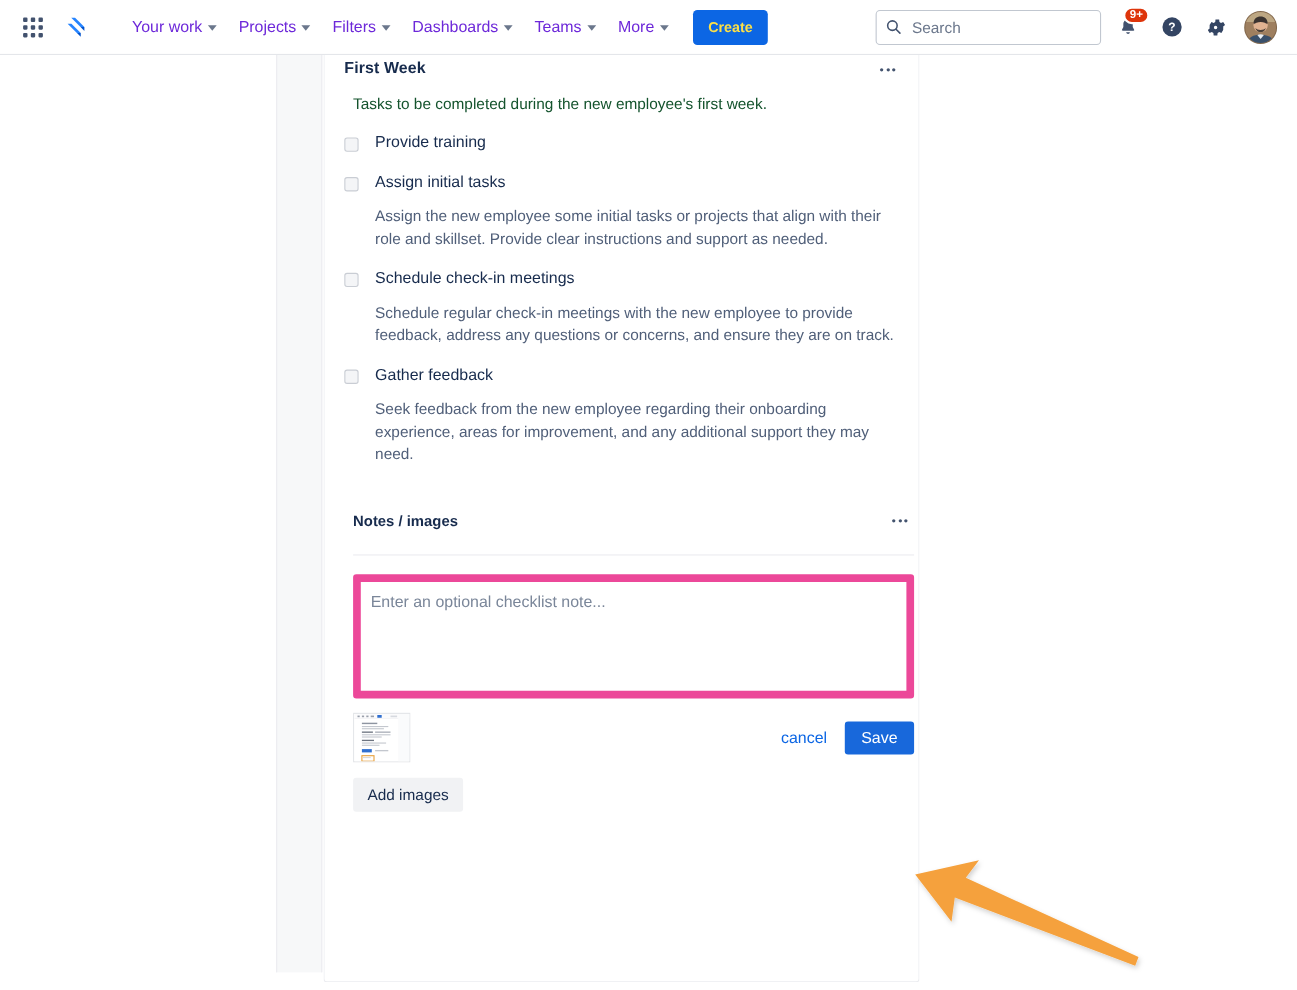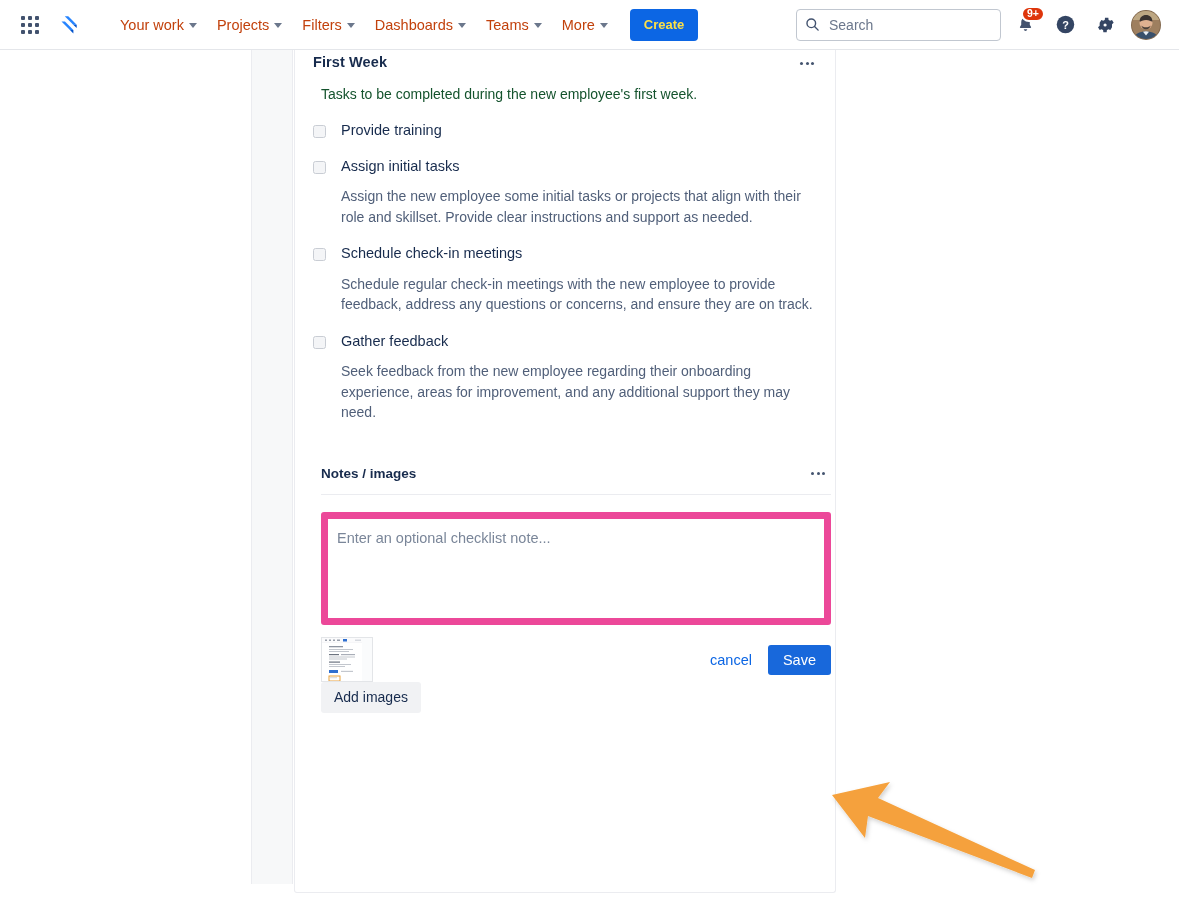--- a/index.html
+++ b/index.html
@@ -37,21 +37,21 @@
   .jiralogo {
     width: 34px; height: 32px; margin-left: 6px;
     display: flex; align-items: center; justify-content: center;
     cursor: pointer; border-radius: 4px;
   }
 
   .navitems { display: flex; align-items: center; margin-left: 24px; }
   .navitem {
     display: flex; align-items: center; gap: 4px;
     height: 32px; padding: 0 10px;
-    font-size: 14.5px; color: #c2410c; font-weight: 500;
+    font-size: 14.5px; color: #6d28d9; font-weight: 500;
     border-radius: 4px; cursor: pointer; white-space: nowrap;
   }
   .caret {
     display: inline-block; width: 0; height: 0;
     border-left: 4px solid transparent; border-right: 4px solid transparent;
     border-top: 5px solid #6b778c; margin-top: 2px; margin-left: 1px;
   }
   .createbtn {
     margin-left: 12px; height: 32px; padding: 0 14px;
     background: #0c66e4; color: #fde047; border: none; border-radius: 4px;
@@ -170,21 +170,21 @@
     white-space: nowrap;
   }
   .attention { font-size: 14px; color: #172b4d; }
   .attention b { font-weight: 700; }
 
   .notes-head {
     margin-top: 40px; margin-left: 8px;
     width: 510px;
     display: flex; align-items: center;
     border-bottom: 1px solid #ebecf0;
-    padding-bottom: 9px;
+    padding-bottom: 19px;
   }
   .notes-title { font-size: 13.5px; font-weight: 700; color: #172b4d; }
   .notes-kebab {
     margin-left: auto; width: 26px; height: 22px;
     display: flex; align-items: center; justify-content: center;
     gap: 2.5px; cursor: pointer; border-radius: 3px;
   }
   .notes-kebab i { width: 3px; height: 3px; border-radius: 50%; background: #44546f; display: block; }
 
   .notearea {
@@ -216,21 +216,21 @@
     border: none; font-family: "Liberation Sans", sans-serif; padding: 4px 2px;
   }
   .savebtn {
     background: #1868db; color: #fff; border: none;
     border-radius: 3px; height: 30px; padding: 0 15px;
     font-size: 14.5px; font-weight: 500; cursor: pointer;
     font-family: "Liberation Sans", sans-serif;
   }
 
   .addimages {
-    margin-top: 0; margin-left: 8px;
+    margin-top: 14px; margin-left: 8px;
     background: #f1f2f4; border: none; border-radius: 3px;
     height: 31px; padding: 0 13px;
     font-size: 14px; color: #172b4d; cursor: pointer;
     font-family: "Liberation Sans", sans-serif;
   }
 
   
   .arrow-overlay {
     position: absolute; top: 760px; left: 820px;
     width: 250px; height: 130px;

